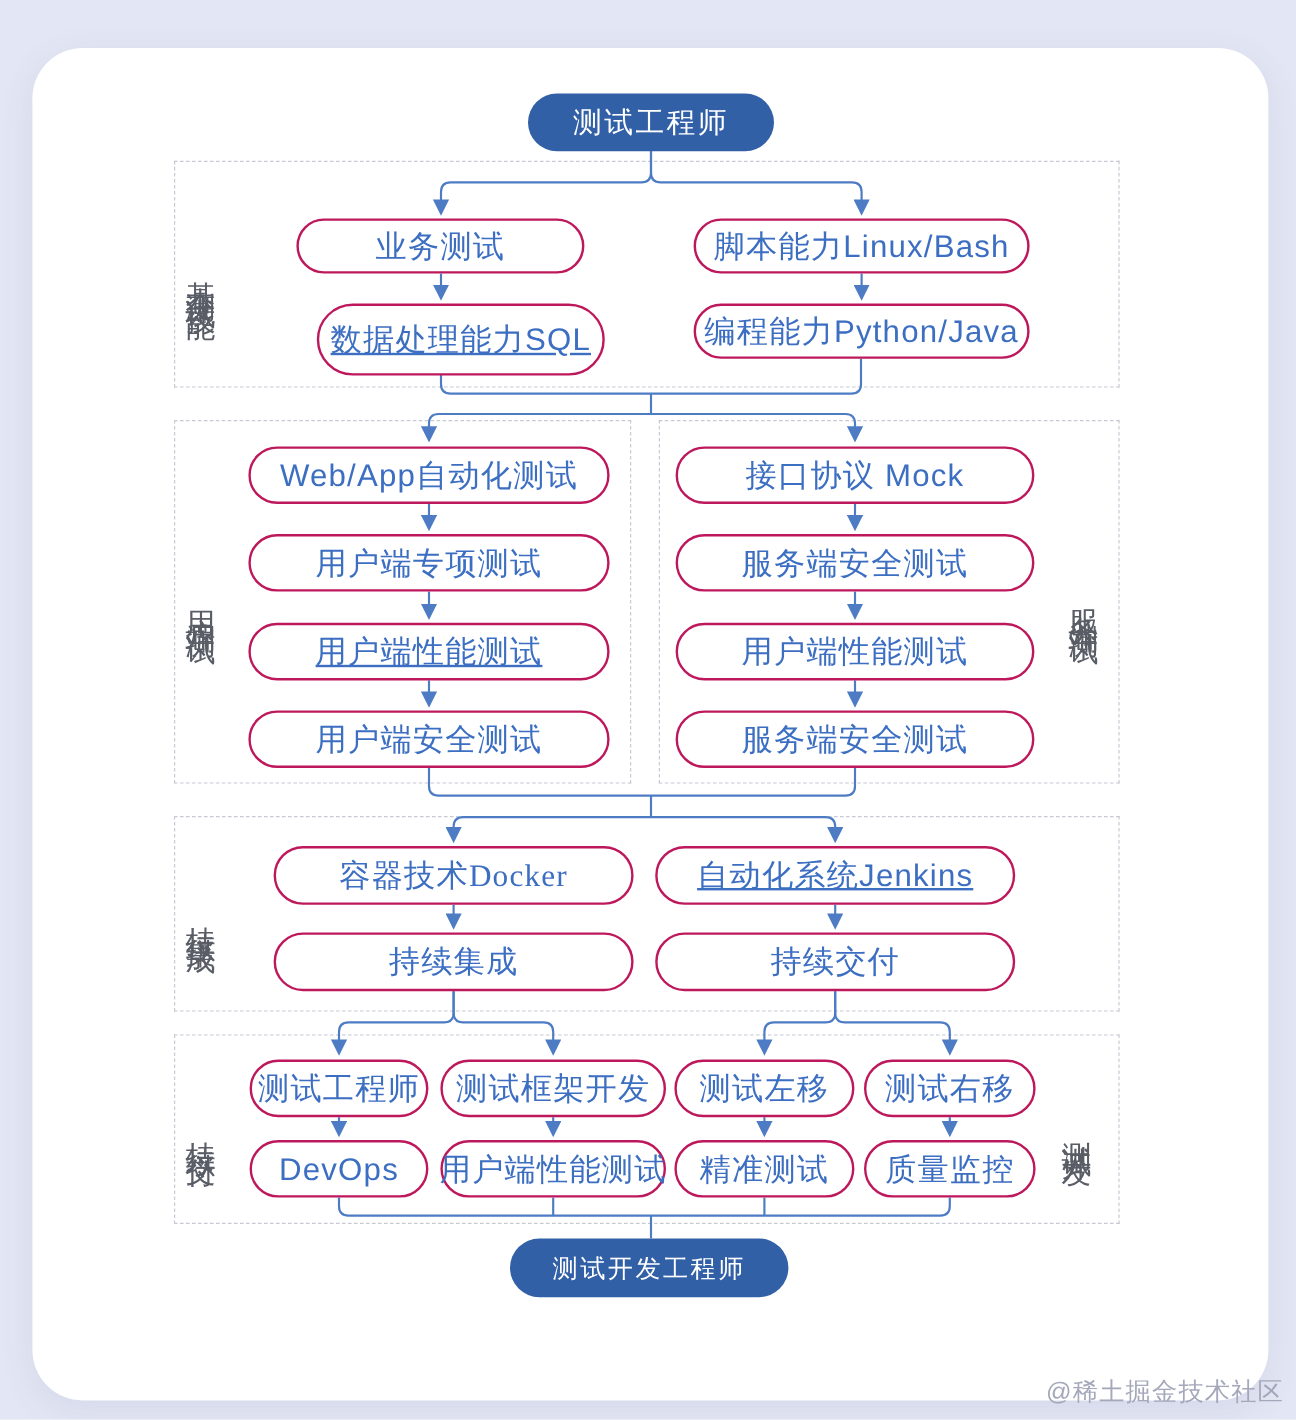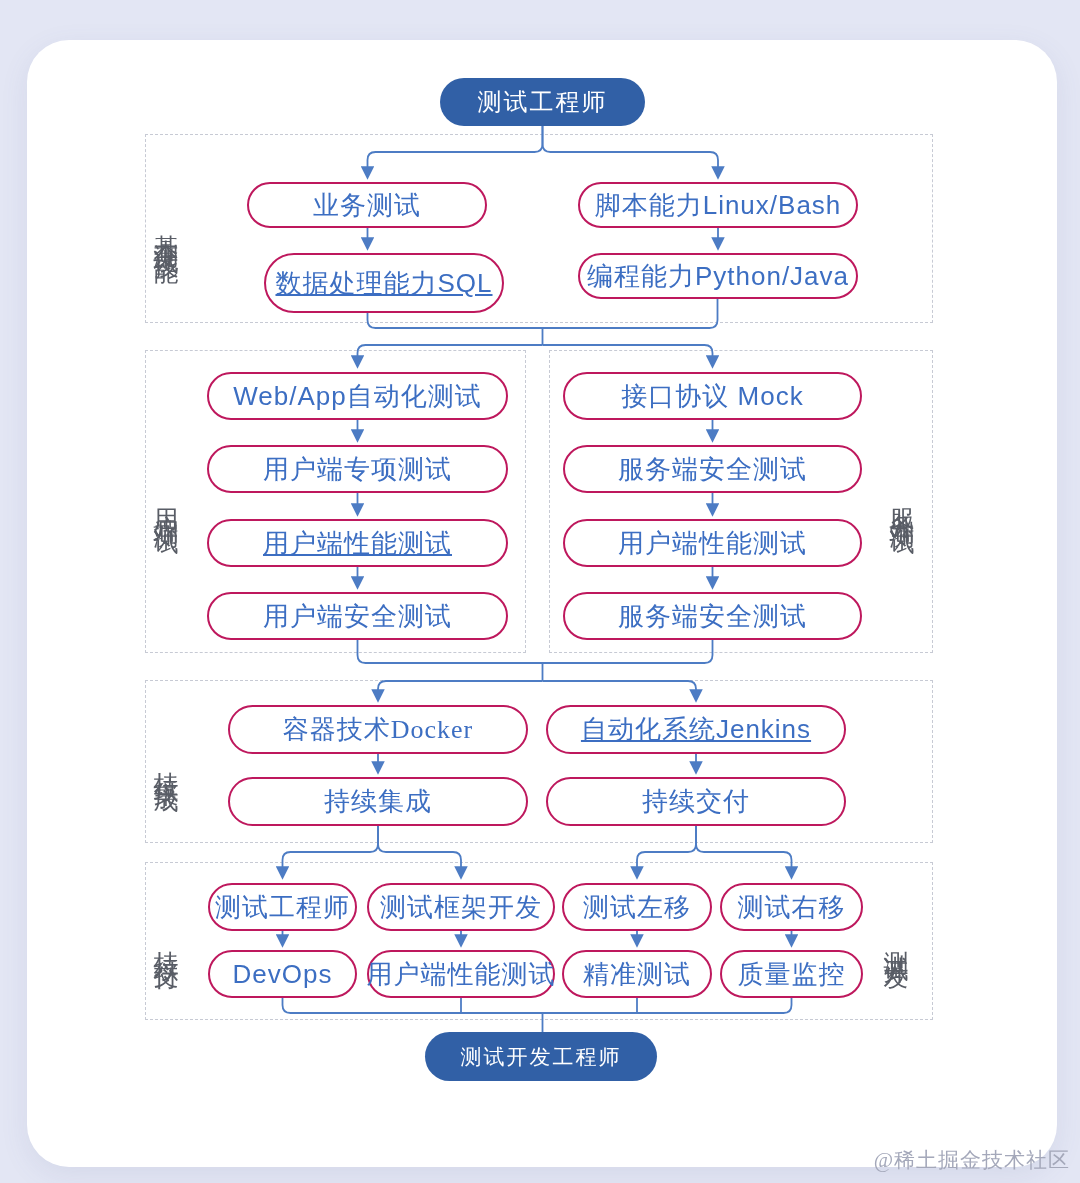--- a/index.html
+++ b/index.html
@@ -31,21 +31,21 @@
   .pill-dark{
     position:absolute;box-sizing:border-box;border-radius:999px;
     background:#3160a6;display:flex;align-items:center;justify-content:center;
     color:#ffffff;font-weight:500;letter-spacing:2px;white-space:nowrap;
   }
   #root-pill{left:440px;top:78px;width:205px;height:48px;font-size:24px;text-align:right;}
   #terminal-pill{left:425px;top:1032px;width:232px;height:49px;font-size:21px;}
   svg.connectors{position:absolute;left:0;top:0;pointer-events:none;}
   .watermark{
     position:absolute;right:10px;top:1146px;
-    color:#a4a8ba;font-size:21px;letter-spacing:1px;font-family:Liberation Serif, serif;
+    color:#a4a8ba;font-size:21px;letter-spacing:1px;
   }
 </style>
 </head>
 <body>
 
 <div class="card"></div>
 
 <div class="dashed-box" style="left:145px;top:134px;width:788px;height:189px;"></div>
 <div class="dashed-box" style="left:145px;top:350px;width:381px;height:303px;"></div>
 <div class="dashed-box" style="left:549px;top:350px;width:384px;height:303px;"></div>

